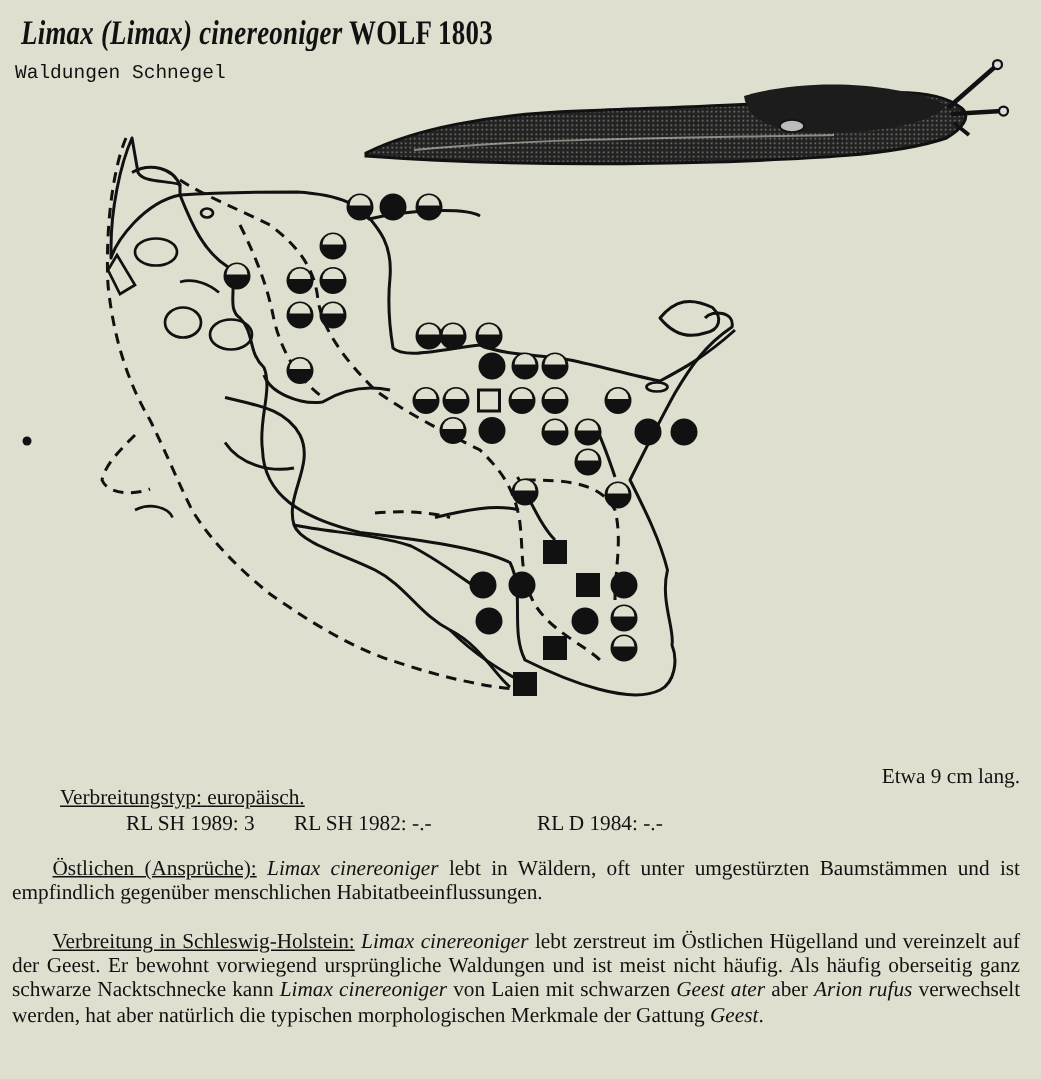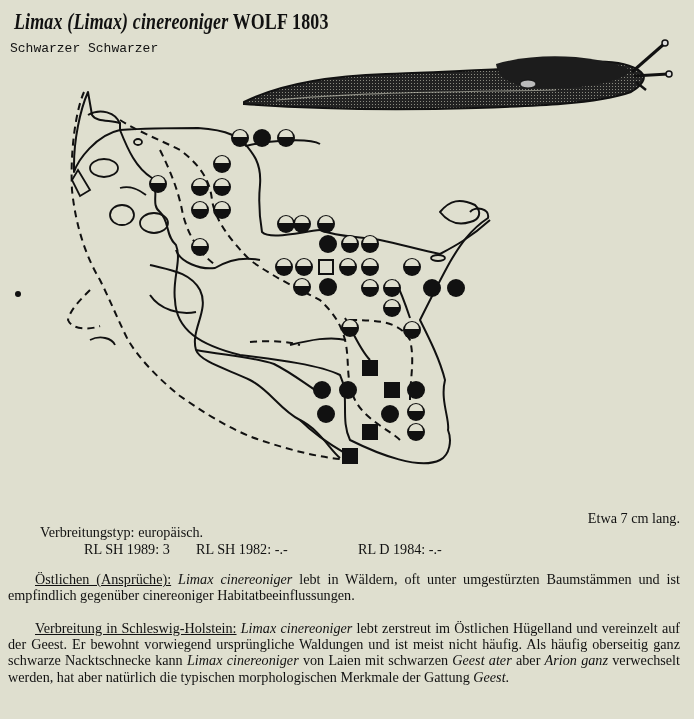--- a/index.html
+++ b/index.html
@@ -37,21 +37,21 @@
   .para .u { text-decoration: underline; }
   .para .ind { display: inline-block; width: 27px; }
 </style>
 </head>
 <body>
 
 <div class="title">
   <span class="it">Limax (Limax) cinereoniger</span>
   <span>WOLF 1803</span>
 </div>
-<div class="subtitle">Schwarzer Schwarzer</div>
+<div class="subtitle">Waldungen Schnegel</div>
 
 <svg class="slug" viewBox="0 0 440 80">
   <defs>
     <pattern id="stip" width="3" height="3" patternUnits="userSpaceOnUse">
       <rect width="3" height="3" fill="#222"></rect>
       <rect x="1" y="1" width="1" height="1" fill="#8a8a80"></rect>
     </pattern>
   </defs>
   <path d="M8,68 C40,52 90,42 150,40 C220,37 280,36 330,30 C360,26 390,26 405,38 C412,44 405,52 395,58 C360,70 300,72 240,74 C170,76 90,76 8,70 Z" fill="url(#stip)" stroke="#111" stroke-width="2"></path>
   <path d="M260,30 C300,18 360,20 395,36 C385,50 340,56 300,54 C275,52 262,44 260,30 Z" fill="#1c1c1c"></path>
@@ -172,49 +172,49 @@
       <circle cx="390" cy="414" r="9" fill="#111"></circle>
       <circle cx="416" cy="390" r="9" fill="#111"></circle>
       <rect x="362" y="360" width="16" height="16" fill="#111"></rect>
       <rect x="384" y="382" width="16" height="16" fill="#111"></rect>
       <rect x="362" y="424" width="16" height="16" fill="#111"></rect>
       <rect x="342" y="448" width="16" height="16" fill="#111"></rect>
       <rect x="319" y="260" width="14" height="14" fill="#dfdfcf" stroke="#111" stroke-width="2"></rect>
     </g>
 </svg>
 
-<div class="text" style="right:14px; top:510px;">Etwa 7 cm lang.</div>
-
-<div class="text" style="left:40px; top:524px;">
+<div class="text" style="right:14px; top:510px;">Etwa 9 cm lang.</div>
+
+<div class="text" style="left:40px; top:524px;text-decoration:underline;">
   <span>Verbreitungstyp:</span>
   <span>europäisch.</span>
 </div>
 <div class="text" style="left:40px; top:541px;margin-left:44px;">
   <span>RL SH 1989:</span>
   <span>3</span>
 </div>
 <div class="text" style="left:196px; top:541px;">
   <span>RL SH 1982:</span>
   <span>-.-</span>
 </div>
 <div class="text" style="left:358px; top:541px;">
   <span>RL D 1984:</span>
   <span>-.-</span>
 </div>
 
 <div class="para" style="top:571px;">
   <span class="ind"></span><span class="u">Östlichen (Ansprüche):</span>
   <span class="it">Limax cinereoniger</span>
-  <span>lebt in Wäldern, oft unter umgestürzten Baumstämmen und ist empfindlich gegenüber cinereoniger Habitatbeeinflussungen.</span>
+  <span>lebt in Wäldern, oft unter umgestürzten Baumstämmen und ist empfindlich gegenüber menschlichen Habitatbeeinflussungen.</span>
 </div>
 
 <div class="para" style="top:620px;">
   <span class="ind"></span><span class="u">Verbreitung in Schleswig-Holstein:</span>
   <span class="it">Limax cinereoniger</span>
   <span>lebt zerstreut im Östlichen Hügelland und vereinzelt auf der Geest. Er bewohnt vorwiegend ursprüngliche Waldungen und ist meist nicht häufig. Als häufig oberseitig ganz schwarze Nacktschnecke kann</span>
   <span class="it">Limax cinereoniger</span>
   <span>von Laien mit schwarzen</span>
   <span class="it">Geest ater</span>
   <span>aber</span>
-  <span class="it">Arion ganz</span>
+  <span class="it">Arion rufus</span>
   <span>verwechselt werden, hat aber natürlich die typischen morphologischen Merkmale der Gattung</span>
   <span class="it">Geest</span><span>.</span>
 </div>
 
 </body></html>

